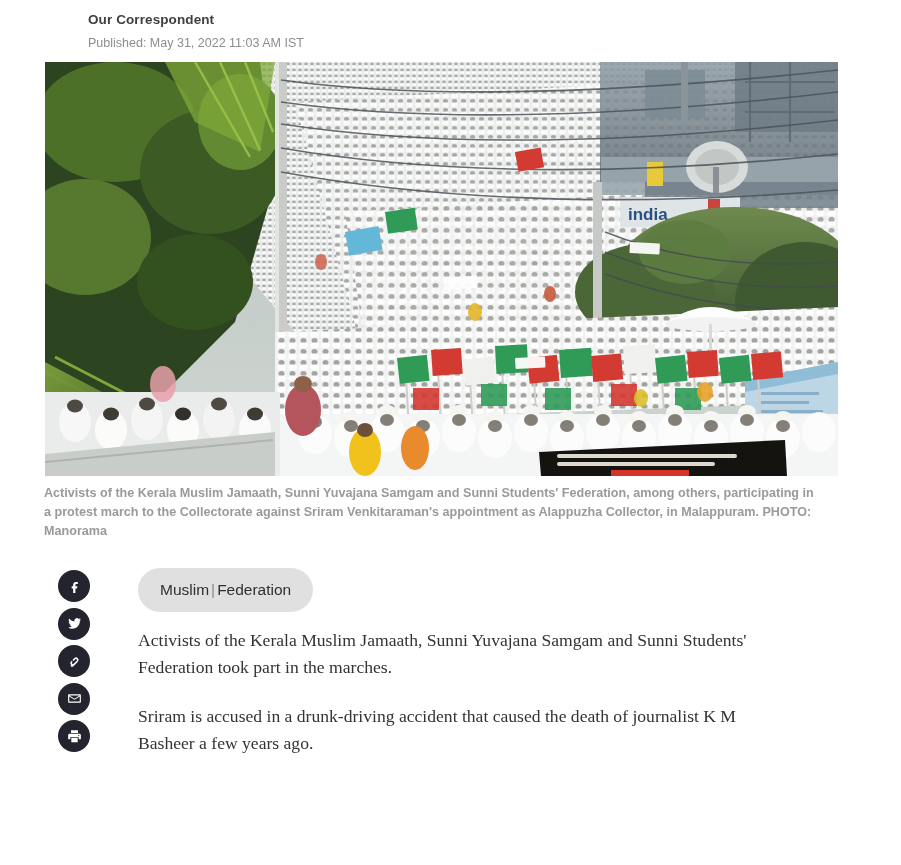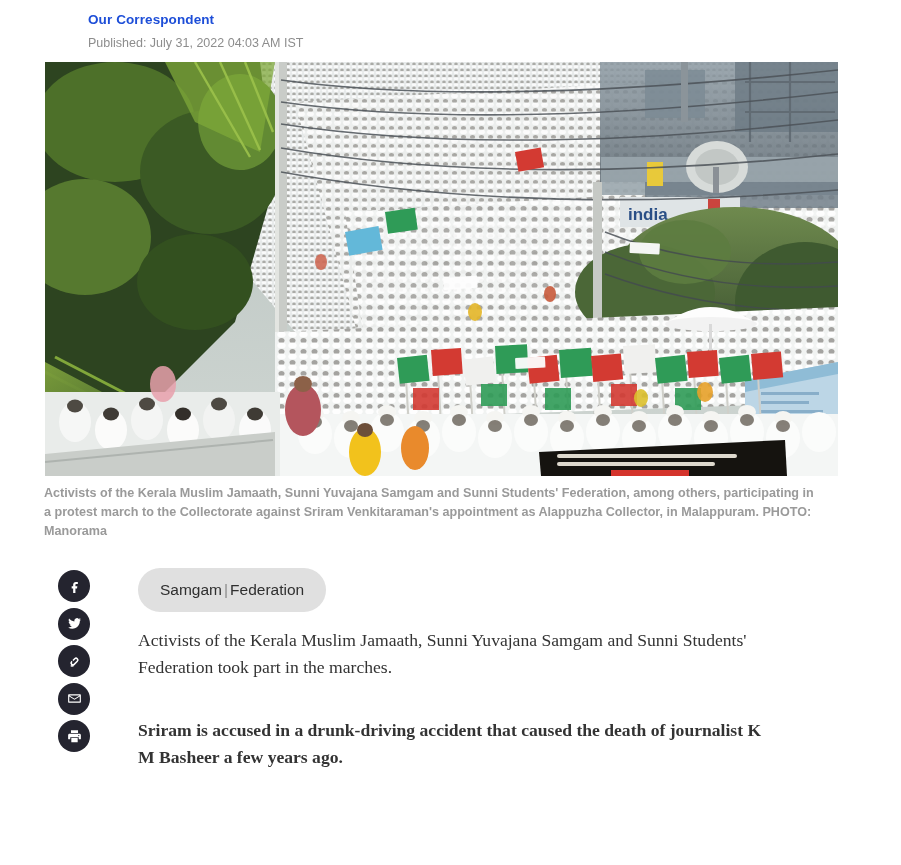--- a/index.html
+++ b/index.html
@@ -20,21 +20,21 @@
   
   .byline {
     position: absolute;
     left: 88px;
     top: 11px;
     width: 700px;
   }
   .byline-author {
     font-size: 13.5px;
     font-weight: bold;
-    color: #1d4ed8;
+    color: #404040;
     letter-spacing: 0.1px;
     line-height: 18px;
   }
   .byline-published {
     margin-top: 6px;
     font-size: 12.5px;
     color: #8d8d8d;
     line-height: 16px;
   }
 
@@ -101,30 +101,30 @@
   }
   .topic-pill .sep { color: #8a8a8a; padding: 0 2px; }
   .body-text {
     font-family: "Liberation Serif", serif;
     font-size: 17.6px;
     line-height: 27px;
     color: #333333;
   }
   .para-1 { margin-top: 16px; }
   .para-2 { margin-top: 15px; }
-  .para-3 { margin-top: 36px; font-weight: bold; }
+  .para-3 { margin-top: 22px; }
 </style>
 </head>
 <body>
 
 <div class="page">
 
   <div class="byline">
     <div class="byline-author">Our Correspondent</div>
-    <div class="byline-published">Published: July 31, 2022 04:03 AM IST</div>
+    <div class="byline-published">Published: May 31, 2022 11:03 AM IST</div>
   </div>
 
   <div class="hero">
     <svg viewBox="0 0 793 414" preserveAspectRatio="none">
       <defs>
         <linearGradient id="skyG" x1="0" y1="0" x2="0" y2="1">
           <stop offset="0" stop-color="#b9c3c0"></stop>
             <stop offset="1" stop-color="#cfd6d2"></stop>
         </linearGradient>
         <linearGradient id="crowdG" x1="0" y1="0" x2="0" y2="1">
@@ -420,19 +420,19 @@
     </div>
     <div class="share-btn">
       <svg viewBox="0 0 24 24">
           <path d="M7 3h10v4H7zM5 8h14c1.1 0 2 .9 2 2v5c0 .6-.4 1-1 1h-2v-3H6v3H4c-.6 0-1-.4-1-1v-5c0-1.1.9-2 2-2zm13 1.8a.9.9 0 1 0 0 1.8.9.9 0 0 0 0-1.8zM7.5 14h9v6h-9z"></path>
         </svg>
     </div>
   </div>
 
   <div class="article">
     <div class="topic-pill">
-      <span>Samgam</span><span class="sep">|</span><span>Federation</span>
+      <span>Muslim</span><span class="sep">|</span><span>Federation</span>
     </div>
     <p class="body-text para-2">Activists of the Kerala Muslim Jamaath, Sunni Yuvajana Samgam and Sunni Students' Federation took part in the marches.</p>
     <p class="body-text para-3">Sriram is accused in a drunk-driving accident that caused the death of journalist K M Basheer a few years ago.</p>
   </div>
 
 </div>
 
 </body></html>

